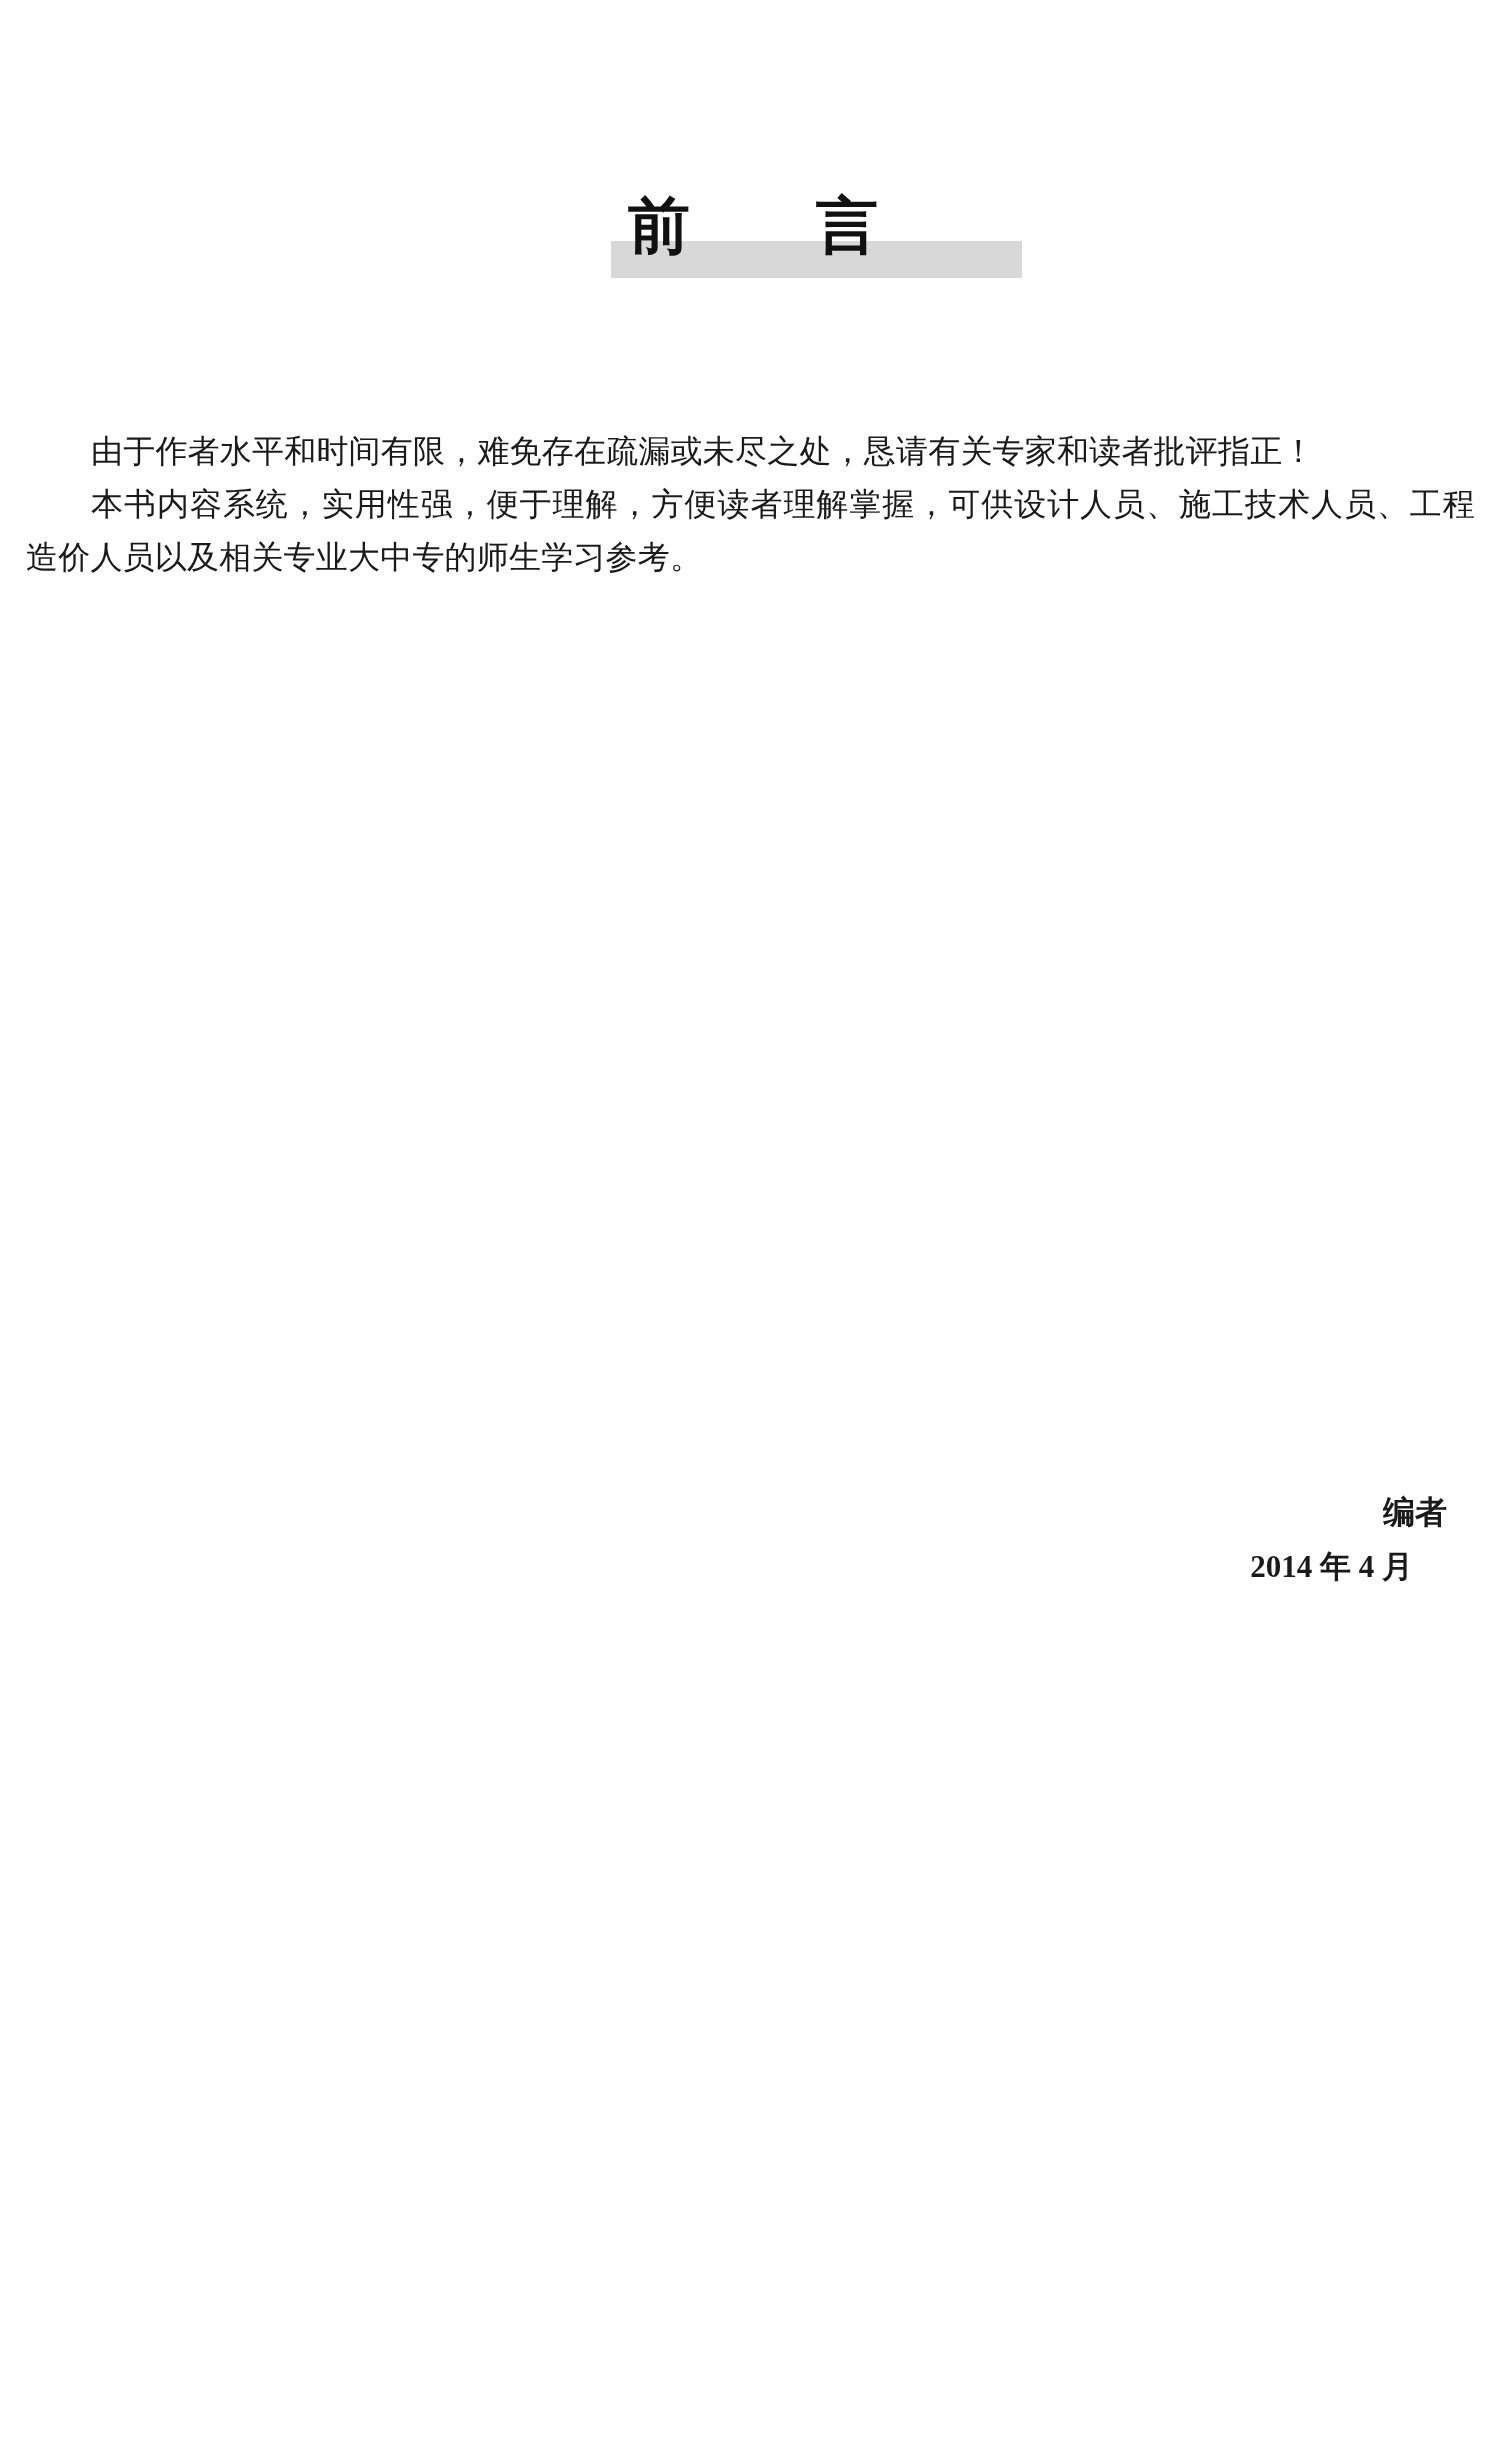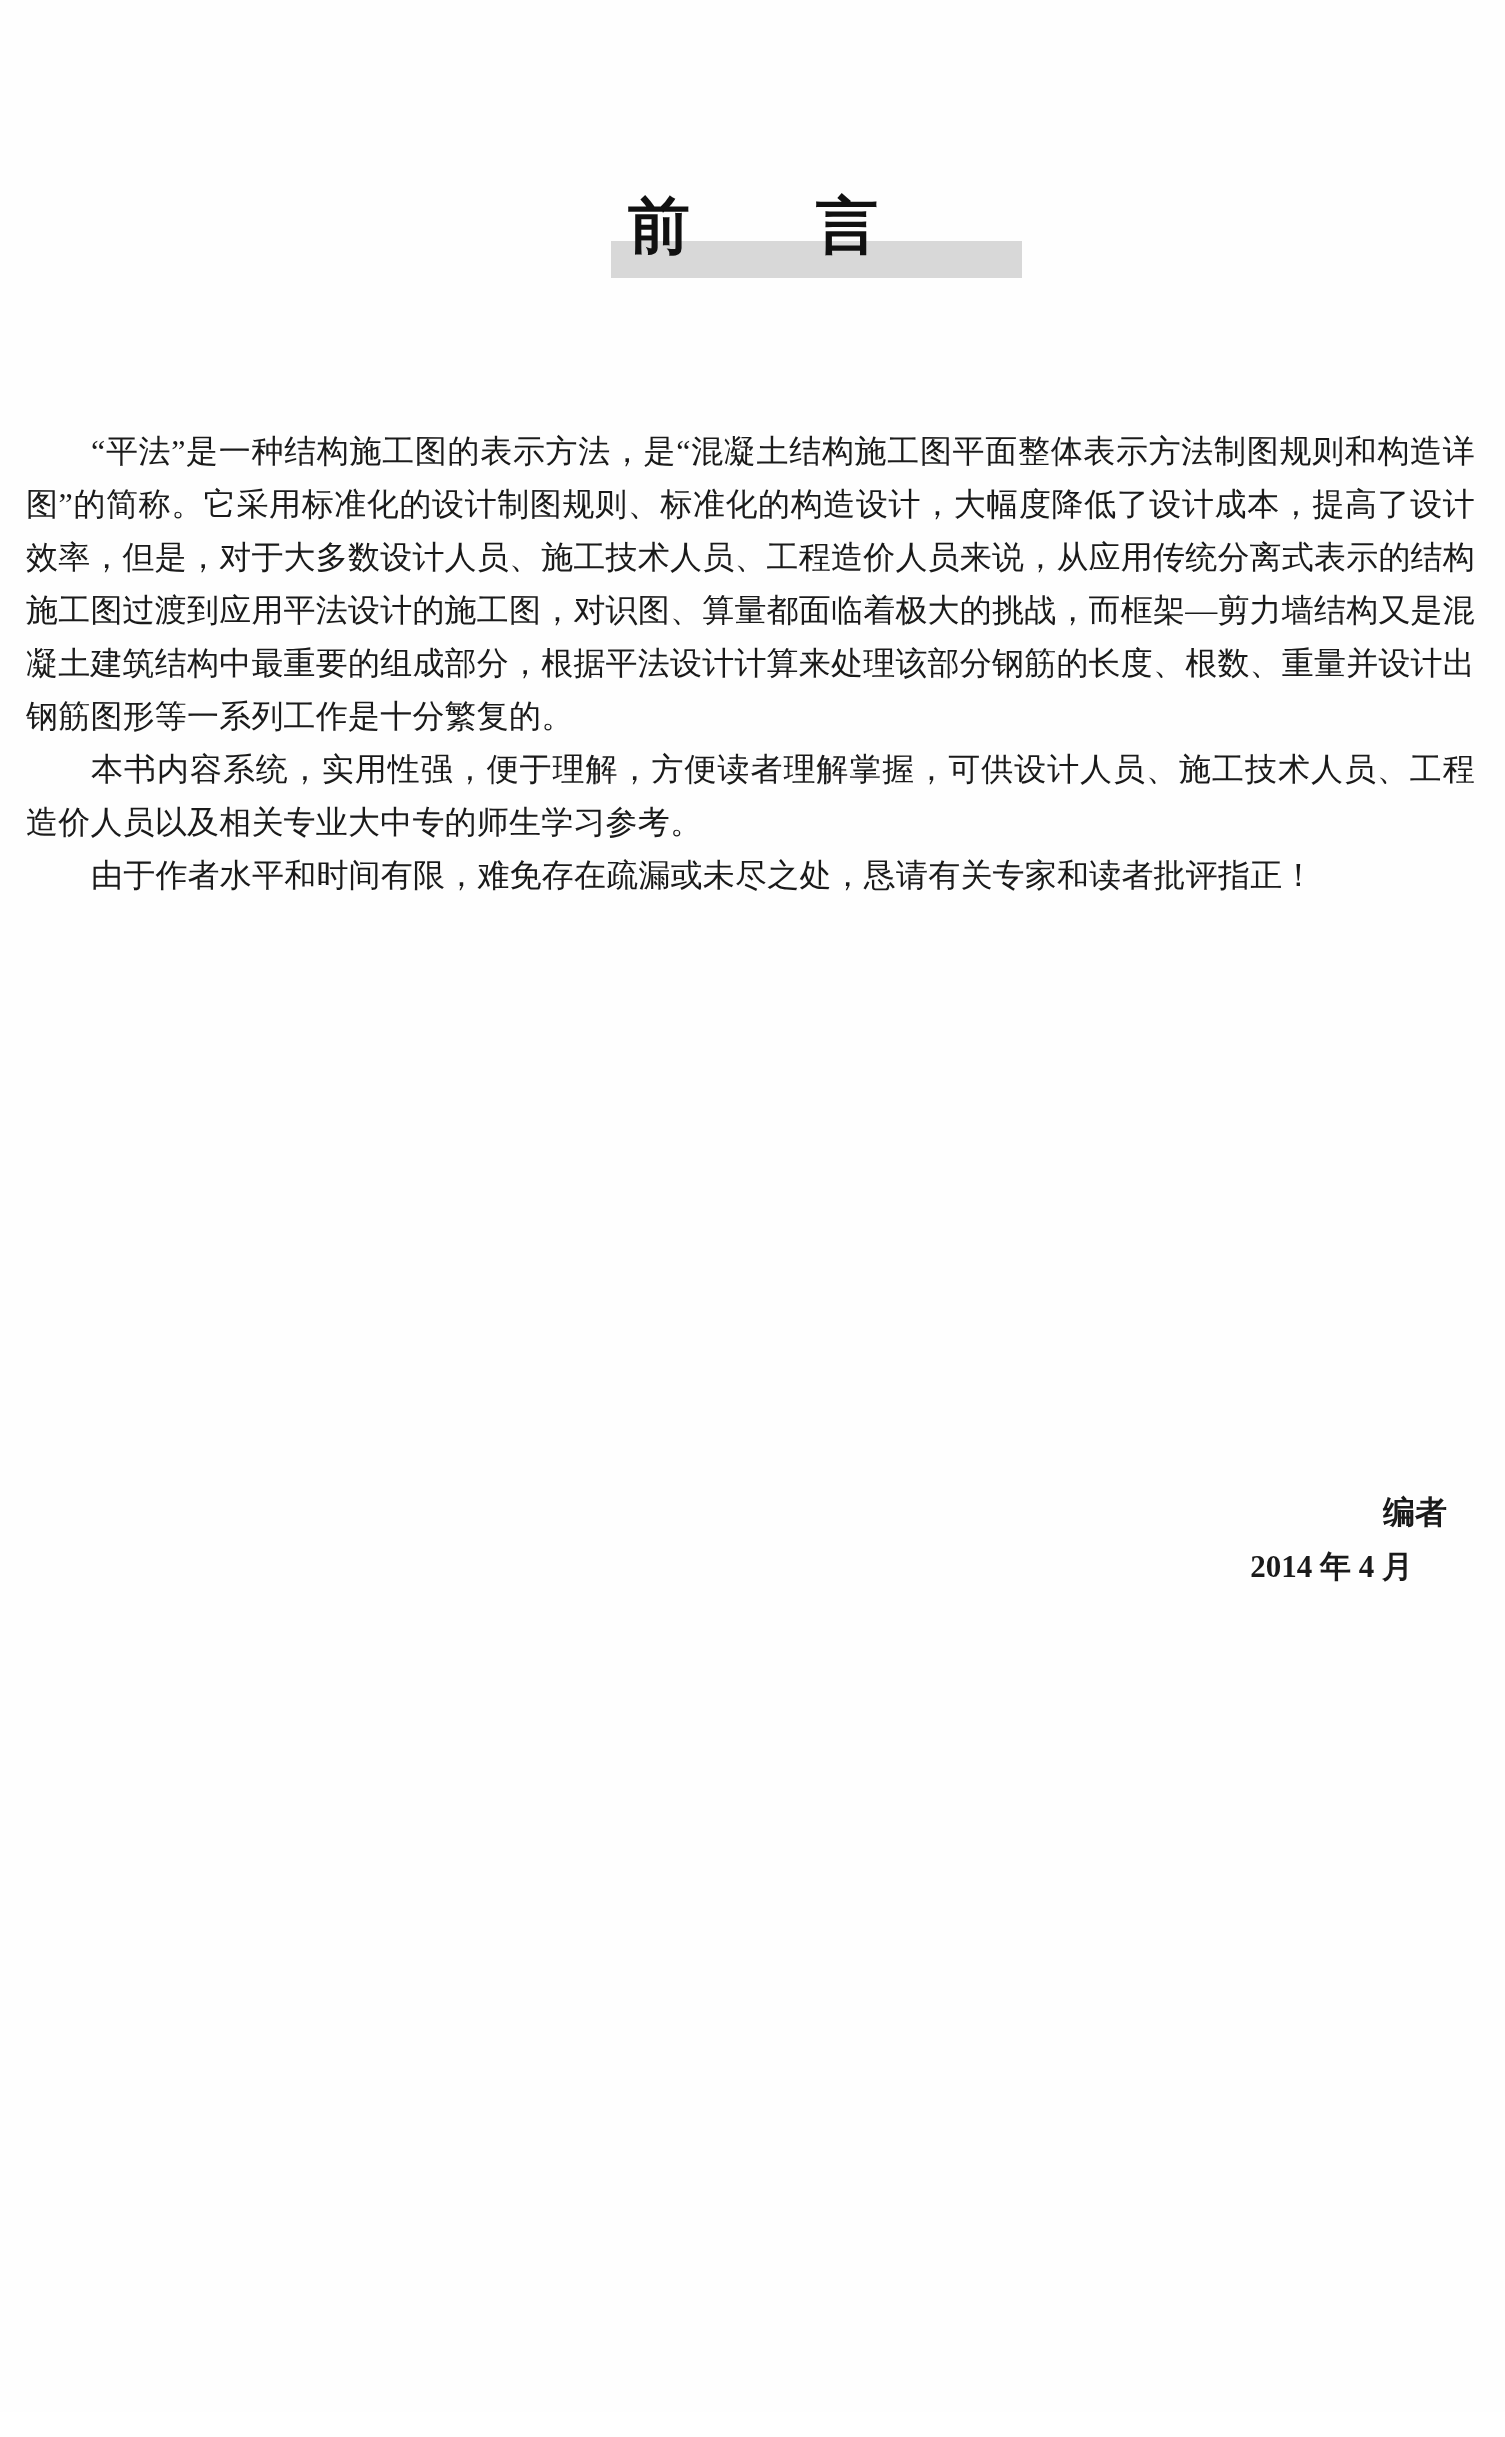--- a/index.html
+++ b/index.html
@@ -98,23 +98,22 @@
 <div class="page">
 
   <div class="title-wrap">
     <div class="title-band">
       <div class="title-shadow"></div>
       <div class="title-text">前　言</div>
     </div>
   </div>
 
   <div class="body-wrap">
-    <p class="para">“平法”是一种结构施工图的表示方法，是“混凝土结构施工图平面整体表示方法制图规则和构造详图”的简称。它采用标准化的设计制图规则、标准化的构造设计，大幅度降低了设计成本，提高了设计效率，但是，对于大多数设计人员、施工技术人员、工程造价人员来说，从应用传统分离式表示的结构施工图过渡到应用平法设计的施工图，对识图、算量都面临着极大的挑战，而框架—剪力墙结构又是混凝土建筑结构中最重要的组成部分，根据平法设计计算来处理该部分钢筋的长度、根数、重量并设计出钢筋图形等一系列工作是十分繁复的。</p>
+    <p class="para">由于作者水平和时间有限，难免存在疏漏或未尽之处，恳请有关专家和读者批评指正！</p>
     <p class="para">本书内容系统，实用性强，便于理解，方便读者理解掌握，可供设计人员、施工技术人员、工程造价人员以及相关专业大中专的师生学习参考。</p>
-    <p class="para">由于作者水平和时间有限，难免存在疏漏或未尽之处，恳请有关专家和读者批评指正！</p>
   </div>
 
   <div class="sign-wrap">
     <div class="sign-line">编者</div>
     <div class="sign-date">2014 年 4 月</div>
   </div>
 
 </div>
 
 

